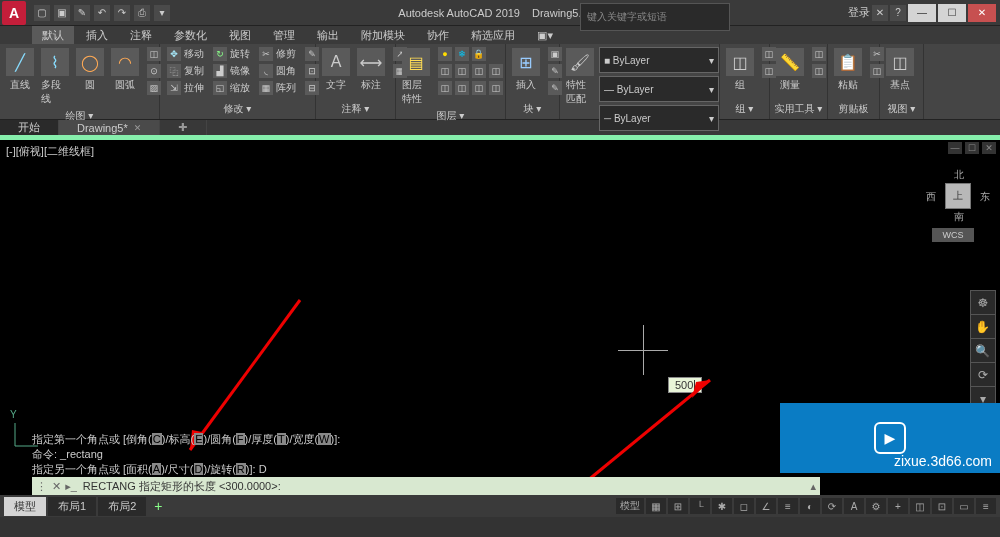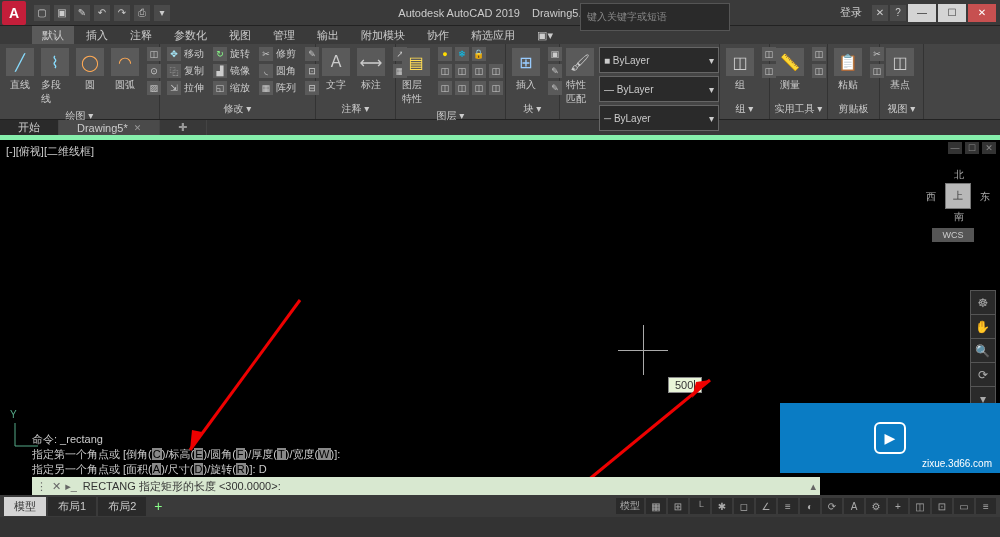--- a/index.html
+++ b/index.html
@@ -4,21 +4,21 @@
 <style>
 *{box-sizing:border-box;margin:0;padding:0;font-family:"Microsoft YaHei",Arial,sans-serif;user-select:none}
 body{width:1000px;height:537px;background:#333;overflow:hidden;position:relative}
 .titlebar{height:26px;background:#3a3a3a;display:flex;align-items:center;border-bottom:1px solid #222;position:relative}
 .app-icon{width:24px;height:24px;background:#c41e3a;color:#fff;font-weight:bold;font-size:14px;display:flex;align-items:center;justify-content:center;margin-left:2px;border-radius:2px}
 .qat{display:flex;gap:4px;margin-left:8px}
 .qat-btn{width:16px;height:16px;background:#4a4a4a;font-size:10px;color:#ccc;display:flex;align-items:center;justify-content:center;cursor:pointer}
 .title-center{position:absolute;left:50%;transform:translateX(-50%);color:#ccc;font-size:11px;display:flex;gap:12px;align-items:flex-start}
 .title-search{position:absolute;left:580px;top:3px;width:150px;height:28px;background:#2a2a2a;border:1px solid #555;color:#888;font-size:10px;padding:0 6px;display:flex;align-items:center}
 .title-right{position:absolute;right:4px;display:flex;gap:2px;align-items:center}
-.login{color:#ccc;font-size:11px;margin-right:8px}
+.login{color:#ccc;font-size:11px;}
 .win-btn{width:28px;height:18px;display:flex;align-items:center;justify-content:center;font-size:10px;cursor:pointer;color:#333}
 .win-min{background:#d4d4d4}.win-max{background:#d4d4d4}.win-close{background:#c75050;color:#fff}
 .menubar{height:18px;background:#3a3a3a;display:flex;padding-left:32px;gap:2px}
 .menu-tab{padding:0 10px;color:#ccc;font-size:11px;display:flex;align-items:center;cursor:pointer}
 .menu-tab.active{background:#5a5a5a}
 .ribbon{height:76px;background:#454545;display:flex;border-bottom:1px solid #222}
 .panel{border-right:1px solid #333;padding:2px 4px;display:flex;flex-direction:column;justify-content:space-between}
 .panel-body{display:flex;gap:3px;align-items:flex-start;flex:1}
 .panel-title{text-align:center;color:#ccc;font-size:10px;padding:1px 0}
 .big-btn{display:flex;flex-direction:column;align-items:center;gap:2px;color:#ccc;font-size:10px;cursor:pointer;padding:2px}
@@ -60,21 +60,21 @@
 .cmd-line .prompt{flex:1;color:#333}
 .bottom-tabs{height:22px;background:#3a3a3a;display:flex;align-items:center;padding:0 4px;gap:2px;position:relative}
 .bt-tab{padding:2px 10px;color:#ccc;font-size:11px;cursor:pointer;background:#2a2a2a}
 .bt-tab.active{background:#d4d4d4;color:#333}
 .bt-plus{color:#8f8;font-size:14px;padding:0 6px;cursor:pointer}
 .status-right{position:absolute;right:4px;display:flex;gap:2px;align-items:center}
 .status-right .sb{width:20px;height:16px;background:#2a2a2a;color:#aaa;font-size:10px;display:flex;align-items:center;justify-content:center;cursor:pointer}
 .watermark{position:absolute;right:0;bottom:22px;width:220px;height:70px;background:#0a7cc4;display:flex;align-items:center;justify-content:center;gap:10px;color:#fff}
 .watermark .play{width:32px;height:32px;border:2px solid #fff;border-radius:6px;display:flex;align-items:center;justify-content:center;font-size:14px}
 .watermark .txt{font-size:22px;font-weight:bold}
-.watermark .url{position:absolute;bottom:4px;right:8px;font-size:10px}
+.watermark .url{position:absolute;bottom:4px;right:8px;font-size:14px}
 </style>
 </head>
 <body>
 
 <div class="titlebar">
   <div class="app-icon">A</div>
   <div class="qat">
     <div class="qat-btn">▢</div>
     <div class="qat-btn">▣</div>
     <div class="qat-btn">✎</div>
@@ -411,22 +411,22 @@
 
   <div class="navbar">
     <div>☸</div>
     <div>✋</div>
     <div>🔍</div>
     <div>⟳</div>
     <div>▾</div>
   </div>
 
   <div class="cmd-history">
+    <div><span>指定第一个角点或 [倒角(</span><span class="hl">C</span><span>)/标高(</span><span class="hl">E</span><span>)/圆角(</span><span class="hl">F</span><span>)/厚度(</span><span class="hl">T</span><span>)/宽度(</span><span class="hl">W</span><span>)]:</span></div>
     <div>命令: _rectang</div>
-    <div><span>指定第一个角点或 [倒角(</span><span class="hl">C</span><span>)/标高(</span><span class="hl">E</span><span>)/圆角(</span><span class="hl">F</span><span>)/厚度(</span><span class="hl">T</span><span>)/宽度(</span><span class="hl">W</span><span>)]:</span></div>
     <div><span>指定另一个角点或 [面积(</span><span class="hl">A</span><span>)/尺寸(</span><span class="hl">D</span><span>)/旋转(</span><span class="hl">R</span><span>)]: D</span></div>
   </div>
   <div class="cmd-line">
     <span class="handle">⋮</span>
     <span style="color:#666;margin:0 4px">✕</span>
     <span style="color:#666;margin-right:6px">▸_</span>
     <span class="prompt">RECTANG 指定矩形的长度 &lt;300.0000&gt;:</span>
     <span style="color:#666">▴</span>
   </div>
 

